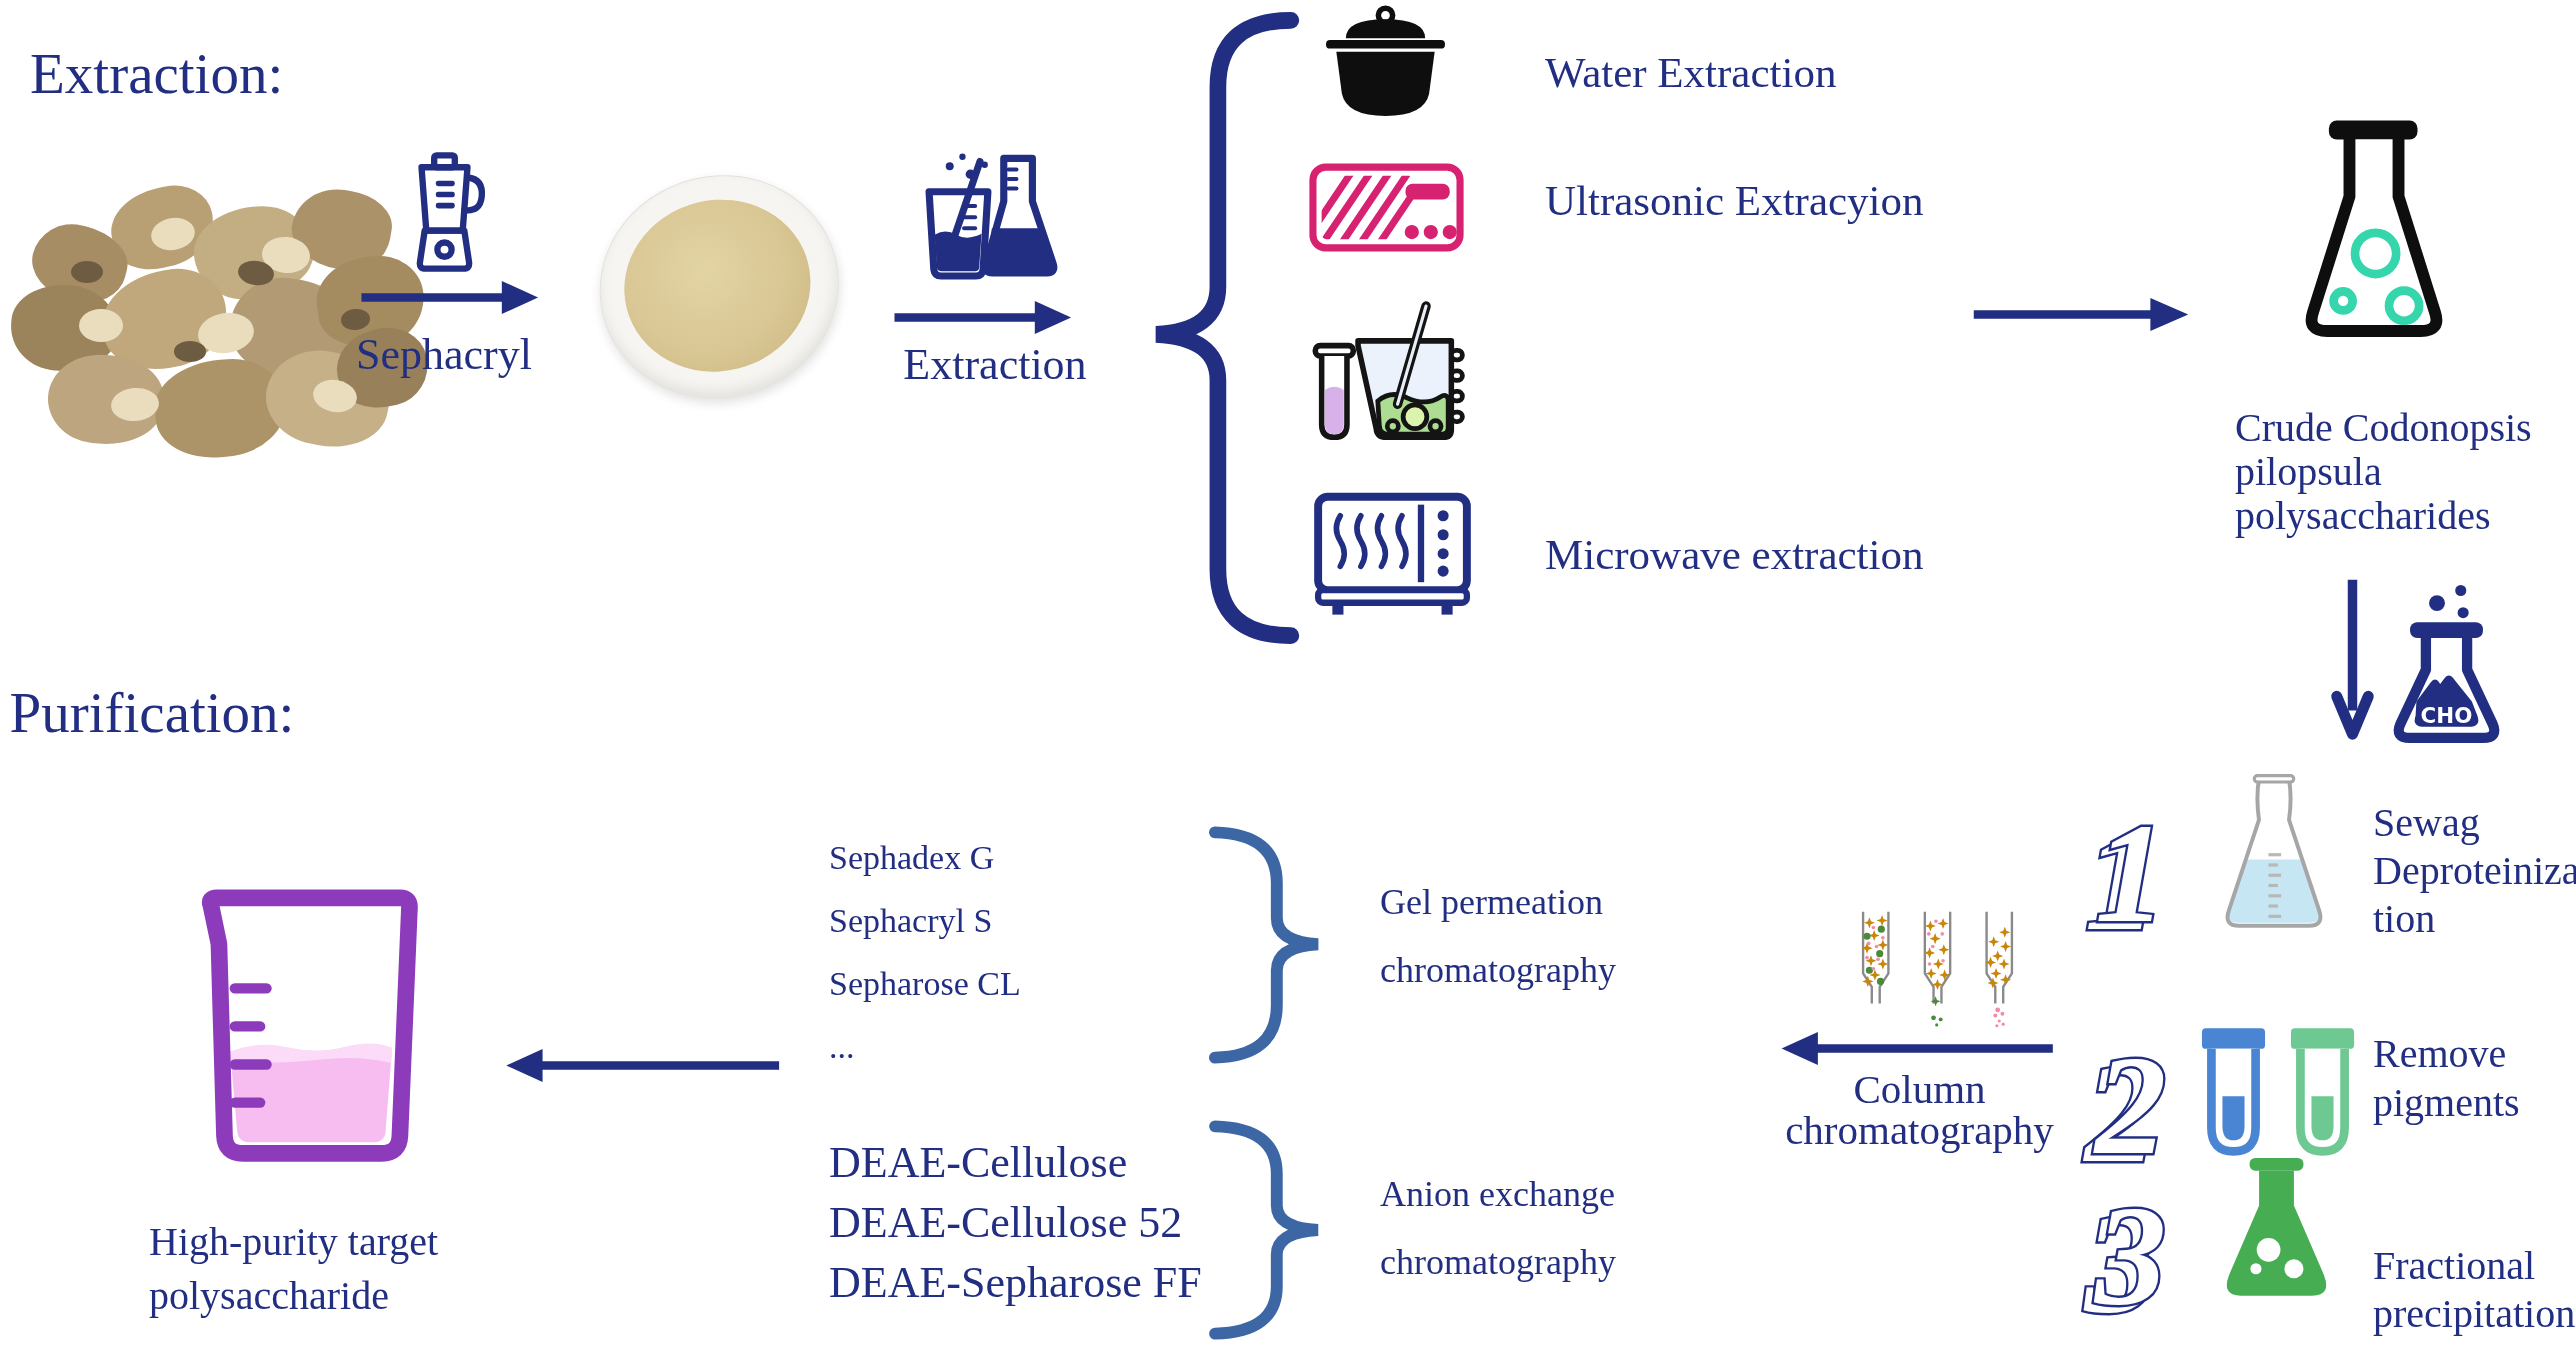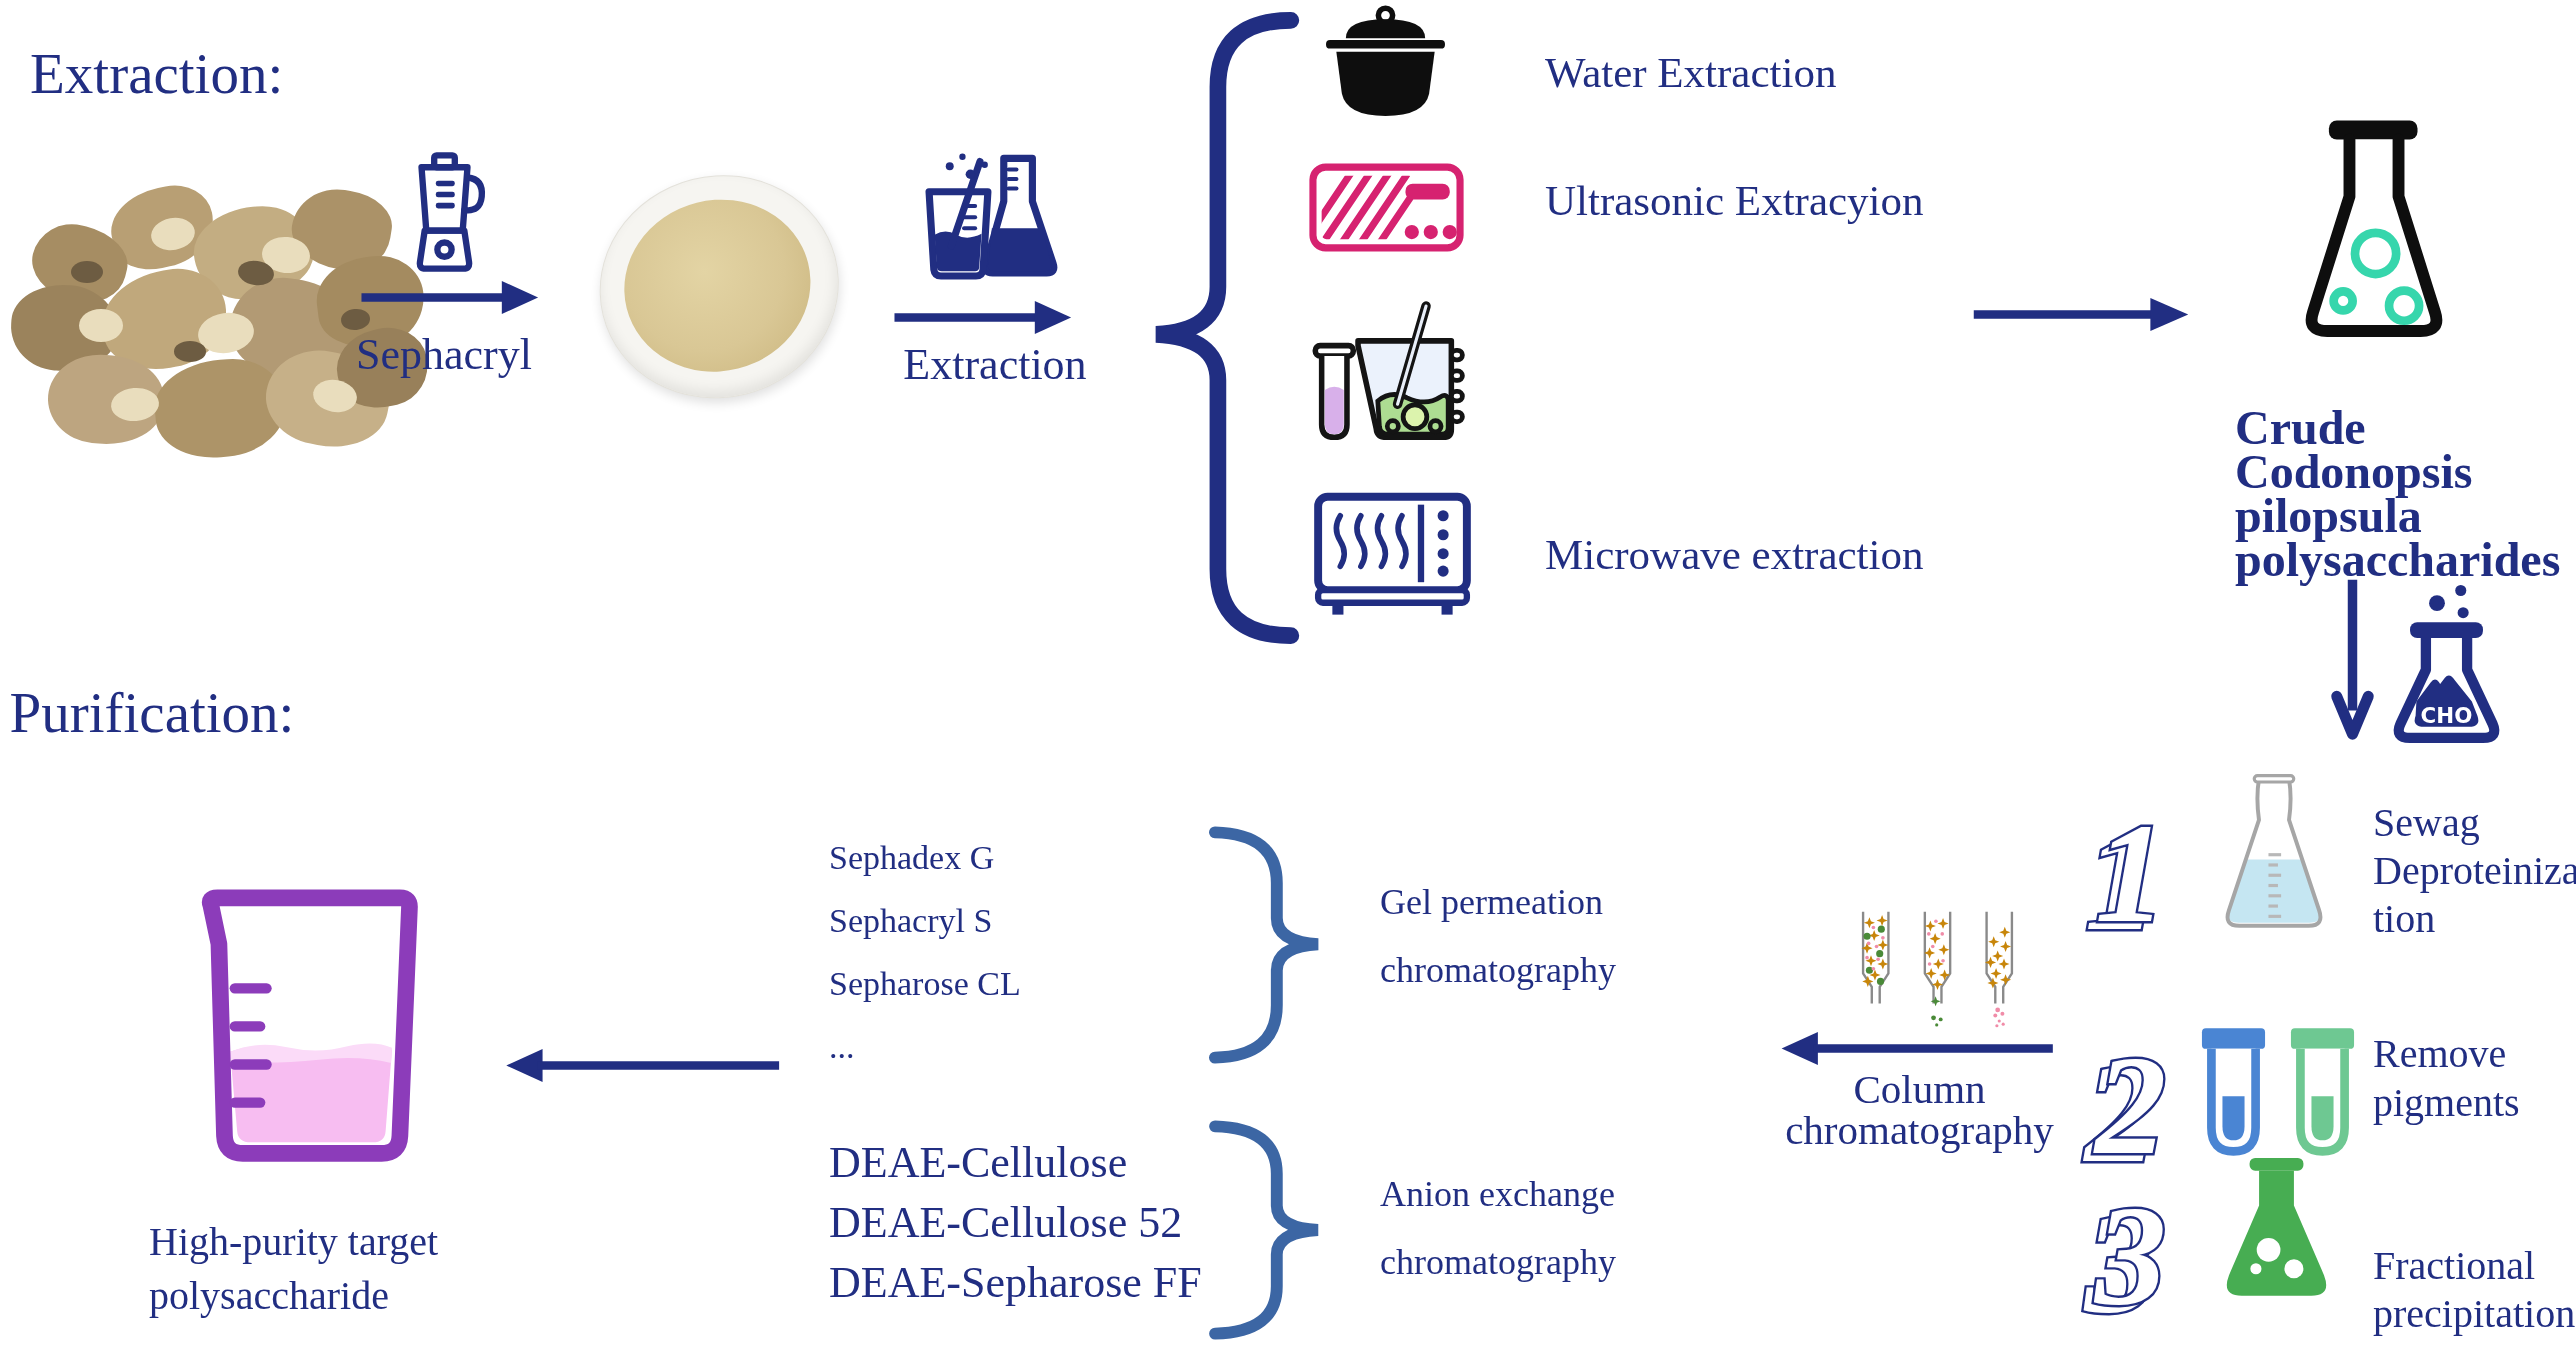--- a/index.html
+++ b/index.html
@@ -5,21 +5,21 @@
   html,body{margin:0;padding:0;background:#fff;}
   .canvas{position:relative;width:2576px;height:1350px;background:#ffffff;overflow:hidden;
           font-family:"Liberation Serif","DejaVu Serif",serif;}
   .abs{position:absolute;}
   .txt{color:var(--navy,#212e82);font-family:"Liberation Serif","DejaVu Serif",serif;}
   .pre{white-space:pre-line;}
   .hdr{font-size:57px;}
   .lbl56{font-size:44px;}
   .lbl54{font-size:43px;margin-top:8px;}
   .lbl50{font-size:40px;line-height:48px;}
-  .lbl48{font-size:48px;line-height:44px;font-weight:bold;}
+  .lbl48{font-size:40px;line-height:44px;}
   .lbl44{font-size:41px;line-height:41px;}
   .lbl58{font-size:40px;}
   .lbl66{font-size:36px;line-height:68px;}
   .list58 div{font-size:34px;line-height:63px;color:var(--navy,#212e82);}
   .list56 div{font-size:44px;line-height:60px;color:var(--navy,#212e82);}
   .center{text-align:center;}
   .blob{position:absolute;}
   .num-txt{font-family:"Liberation Serif","DejaVu Serif",serif;font-weight:bold;font-style:italic;}
   svg{overflow:visible;}
 </style>

